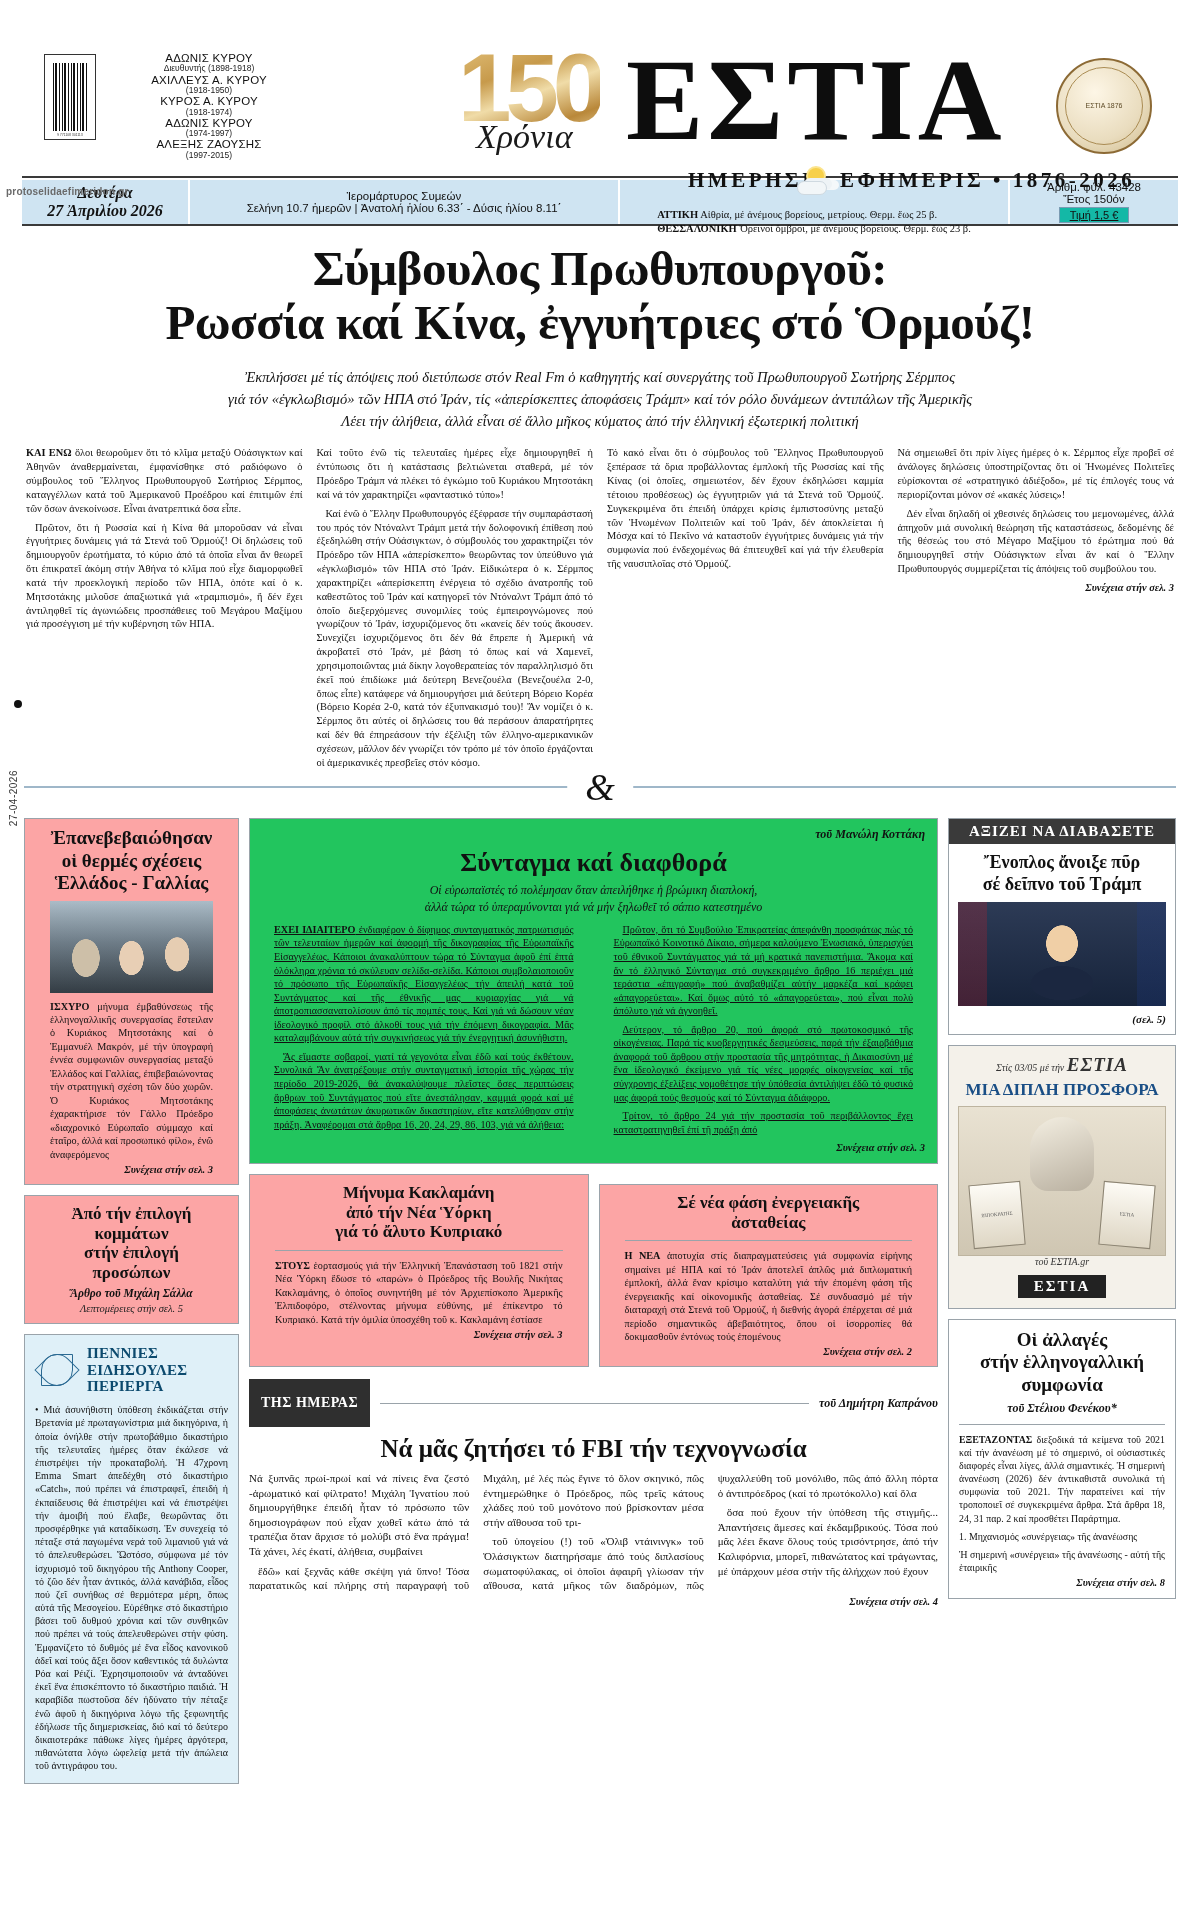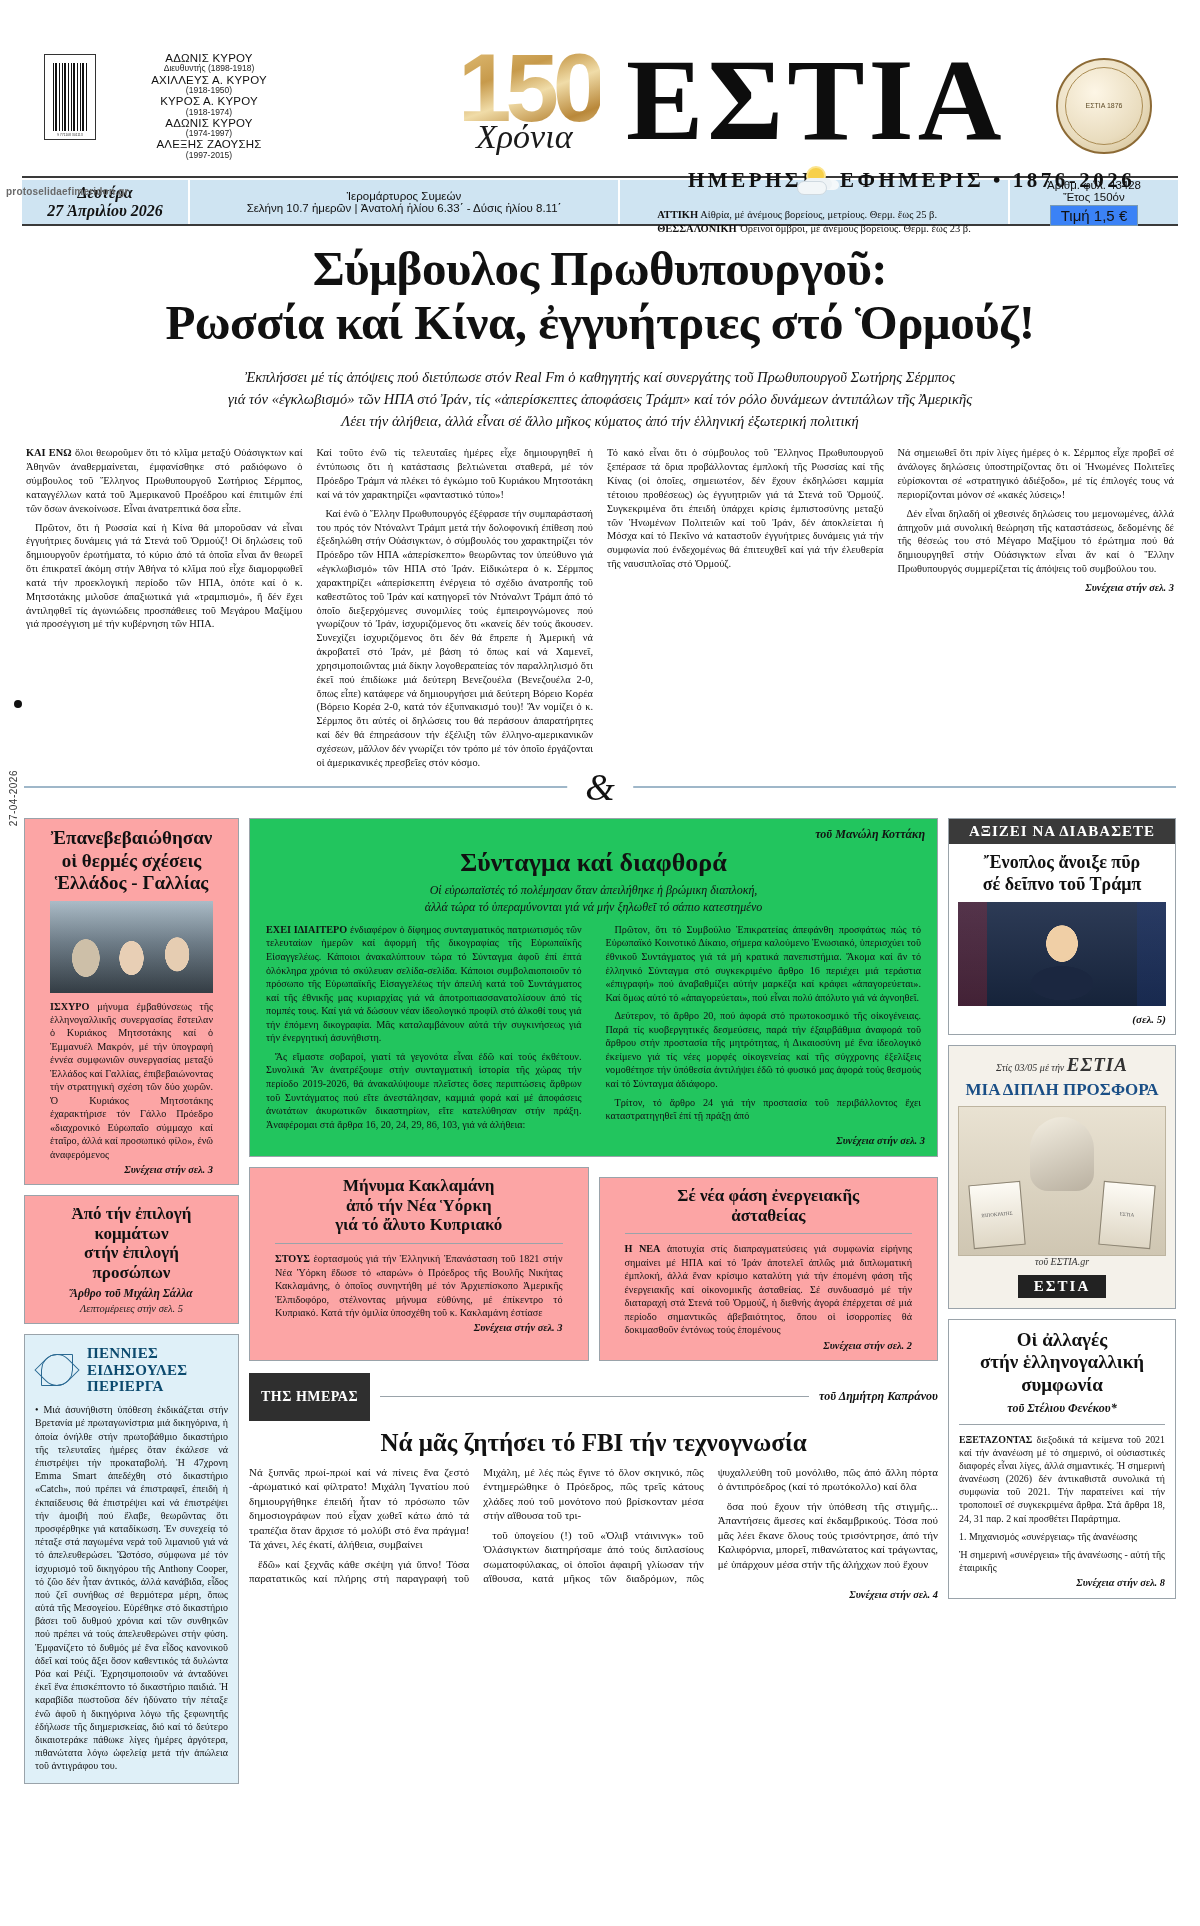--- a/index.html
+++ b/index.html
@@ -98,22 +98,22 @@
   .dl-weather { width:390px; display:flex; align-items:center; gap:6px; border-right:2px solid #fff; }
   .sun-icon { width:34px; height:28px; position:relative; flex:none; }
   .sun-icon .sun { position:absolute; left:11px; top:0px; width:16px; height:16px; border-radius:50%;
     background:#f7d04a; box-shadow:0 0 0 2px #fbe48e; }
   .sun-icon .cloud { position:absolute; left:0; bottom:1px; width:30px; height:14px; border-radius:8px;
     background:#f2f6f8; box-shadow:6px -4px 0 -1px #eef3f6, 14px -3px 0 -2px #f4f8fa; border:1px solid #cfd9e0; }
   .dl-weather .wx { font-size:10.5px; line-height:1.35;margin-top:6px; }
   .dl-weather .wx b { font-weight:700; }
   .dl-issue { width:168px; text-align:center; font-family:"Liberation Sans", sans-serif; }
   .dl-issue .i1, .dl-issue .i2 { font-size:11.5px; }
-  .dl-issue .price { display:inline-block; margin-top:2px; padding:1px 10px; background:#3b82f6;
-    border:1px solid #7a9bb3; font-size:15px; }
+  .dl-issue .price { display:inline-block; margin-top:2px; padding:1px 10px; background:#14b8a6;
+    border:1px solid #7a9bb3; font-size:11px;text-decoration:underline; }
 
   
   .headline { text-align:center; padding:16px 40px 4px; }
   .headline .h1 { font-size:49px; font-weight:700; line-height:1.1; letter-spacing:-.5px; }
   .headline .h2 { font-size:49px; font-weight:700; line-height:1.12; letter-spacing:-.5px; }
   .standfirst { text-align:center; font-style:italic; font-size:14.6px; line-height:1.5;
     padding:12px 48px 0; }
 
   
   .lead { display:flex; gap:14px; padding:14px 4px 0; }
@@ -176,21 +176,21 @@
   .bb-title { font-weight:700; font-size:15px; line-height:1.12; color:#0c4a6e; letter-spacing:.3px; }
   .blue-box .bodytext { margin-top:8px; font-size:10px; }
 
   
   .opinion-box { border:1px solid #9aa3aa; background:#22c55e; padding:8px 12px 10px; position:relative; }
   .op-author { text-align:right; font-size:12px; }
   .op-author i { font-style:italic; font-weight:700; }
   .op-title { text-align:center; font-weight:700; font-size:26px; margin:6px 0 4px; }
   .op-sub { text-align:center; font-style:italic; font-size:12px; line-height:1.35; margin-bottom:8px; }
   .two-col { column-count:2; column-gap:16px; font-size:10.2px; line-height:1.33; text-align:justify; }
-  .two-col p { margin:0 4px 5px; text-indent:9px; }
+  .two-col p { margin:0 12px 5px; text-indent:9px;text-decoration:underline; }
   .two-col p.first { text-indent:0; }
 
   .mid-row { display:flex; gap:10px; margin-top:10px; }
   .mid-row .box { flex:1; }
   .sm-title { text-align:center; font-weight:700; font-size:17px; line-height:1.16; }
 
   .day-strip { display:flex; align-items:center; gap:10px; margin-top:12px; }
   .day-tag { background:#2f2f2f; color:#fff; font-weight:700; font-size:14px; padding:16px 12px; letter-spacing:.5px; }
   .day-rule { flex:1; border-top:1px solid #9aa3aa; }
   .day-author { font-size:12px; }

